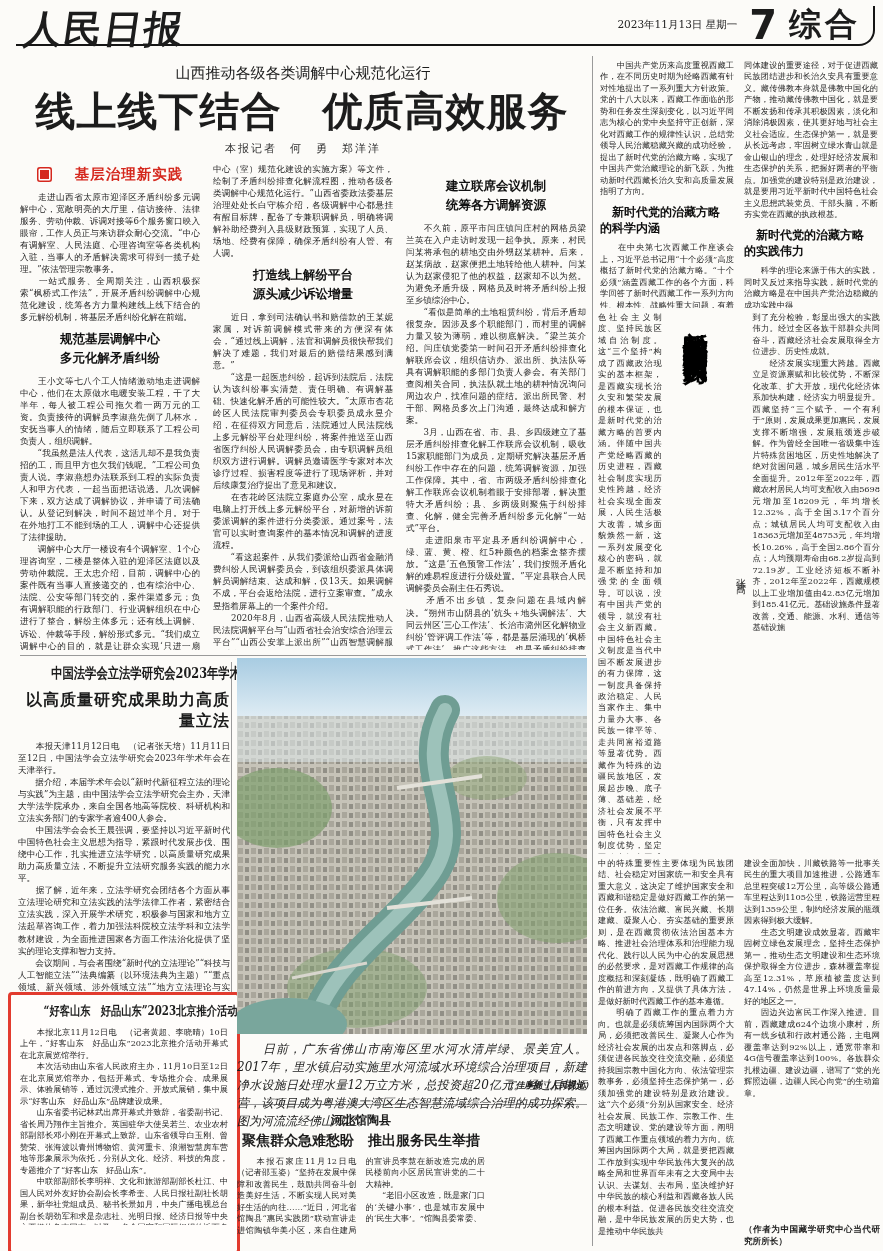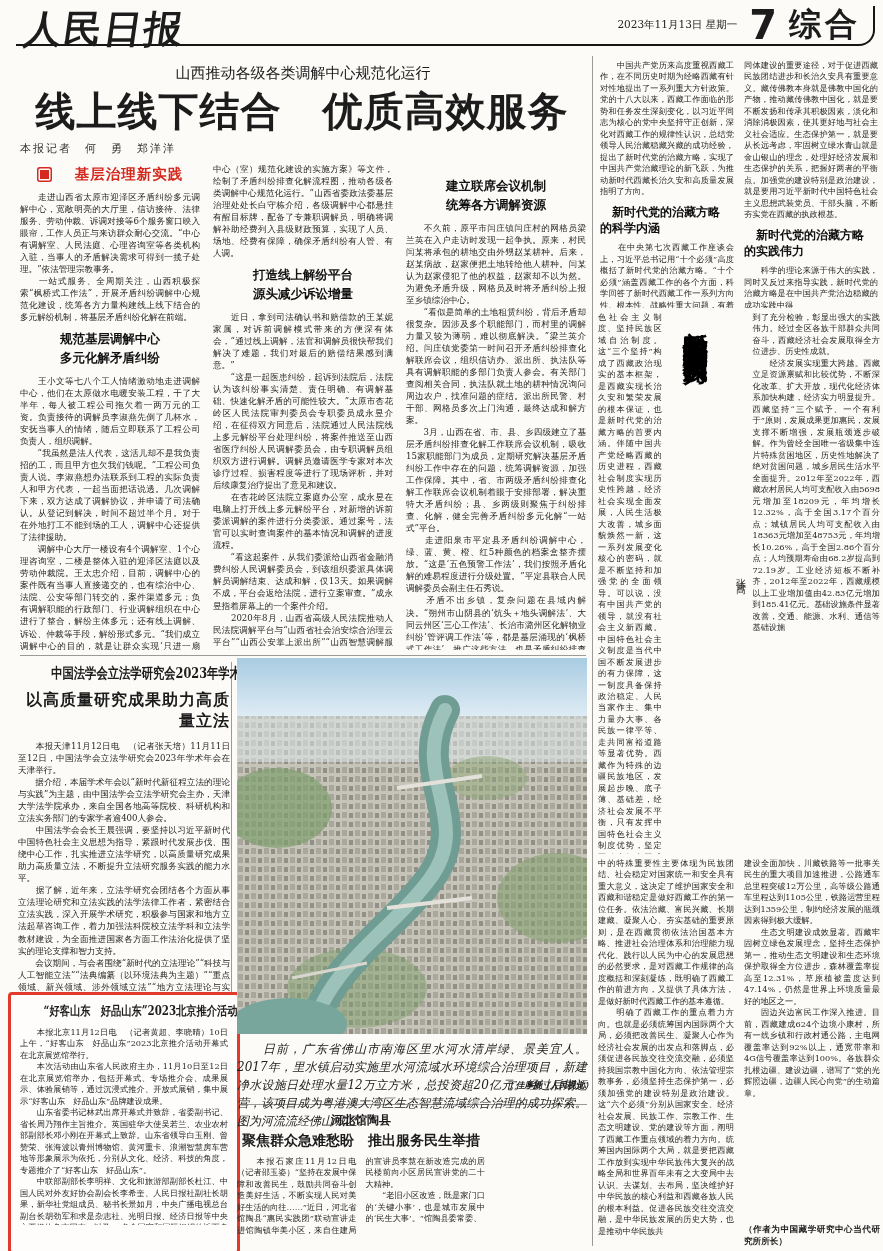--- a/index.html
+++ b/index.html
@@ -16,21 +16,21 @@
   .bracket{position:absolute;left:16px;right:8px;top:6px;height:38px;
            border-bottom:2.5px solid #151515;border-right:2.5px solid #151515;border-bottom-right-radius:16px}
   .logo{position:absolute;left:24px;top:4px;font-size:38px;font-weight:900;transform:skewX(-8deg);letter-spacing:2px}
   .mastright{position:absolute;right:22px;top:2px;display:flex;align-items:center;gap:12px}
   .mastdate{font-size:10.5px;color:#222}
   .pagenum{font-size:40px;font-weight:900;font-family:"DejaVu Sans","Liberation Sans",sans-serif}
   .pagesec{font-size:32px;font-weight:900;letter-spacing:4px}
   
   .lead-kicker{left:20px;width:566px;top:64px;text-align:center;font-size:15px;font-weight:normal}
   .lead-title{left:12px;width:580px;top:84px;text-align:center;font-size:40px;font-weight:900;letter-spacing:1px;white-space:nowrap}
-  .lead-byline{left:20px;width:566px;top:141px;text-align:left;font-size:11px;color:#333;letter-spacing:2px}
+  .lead-byline{left:20px;width:566px;top:141px;text-align:center;font-size:11px;color:#333;letter-spacing:2px}
   .lead-cols{left:20px;width:566px;top:163px;height:487px;display:flex;gap:13px}
   .lead-col{flex:1;overflow:hidden}
   .badge{display:flex;align-items:center;justify-content:center;gap:23px;margin:2px 0 7px 0}
   .badge-icon{width:15px;height:15px;background:#d5281e;border-radius:3px;box-shadow:inset 0 0 0 1.5px #d5281e, inset 0 0 0 3px #fff;display:inline-block}
   .badge-label{color:#d5281e;font-weight:900;font-size:14.5px;letter-spacing:1px}
   
   .law{left:18px;top:664px;width:212px}
   .cond{display:inline-block;white-space:nowrap;transform:scaleX(.78);transform-origin:center}
   .law-title{text-align:center;font-weight:900;font-size:14.5px}
   .law-sub{text-align:right;font-weight:bold;font-size:16px;margin-top:7px;letter-spacing:1px}

